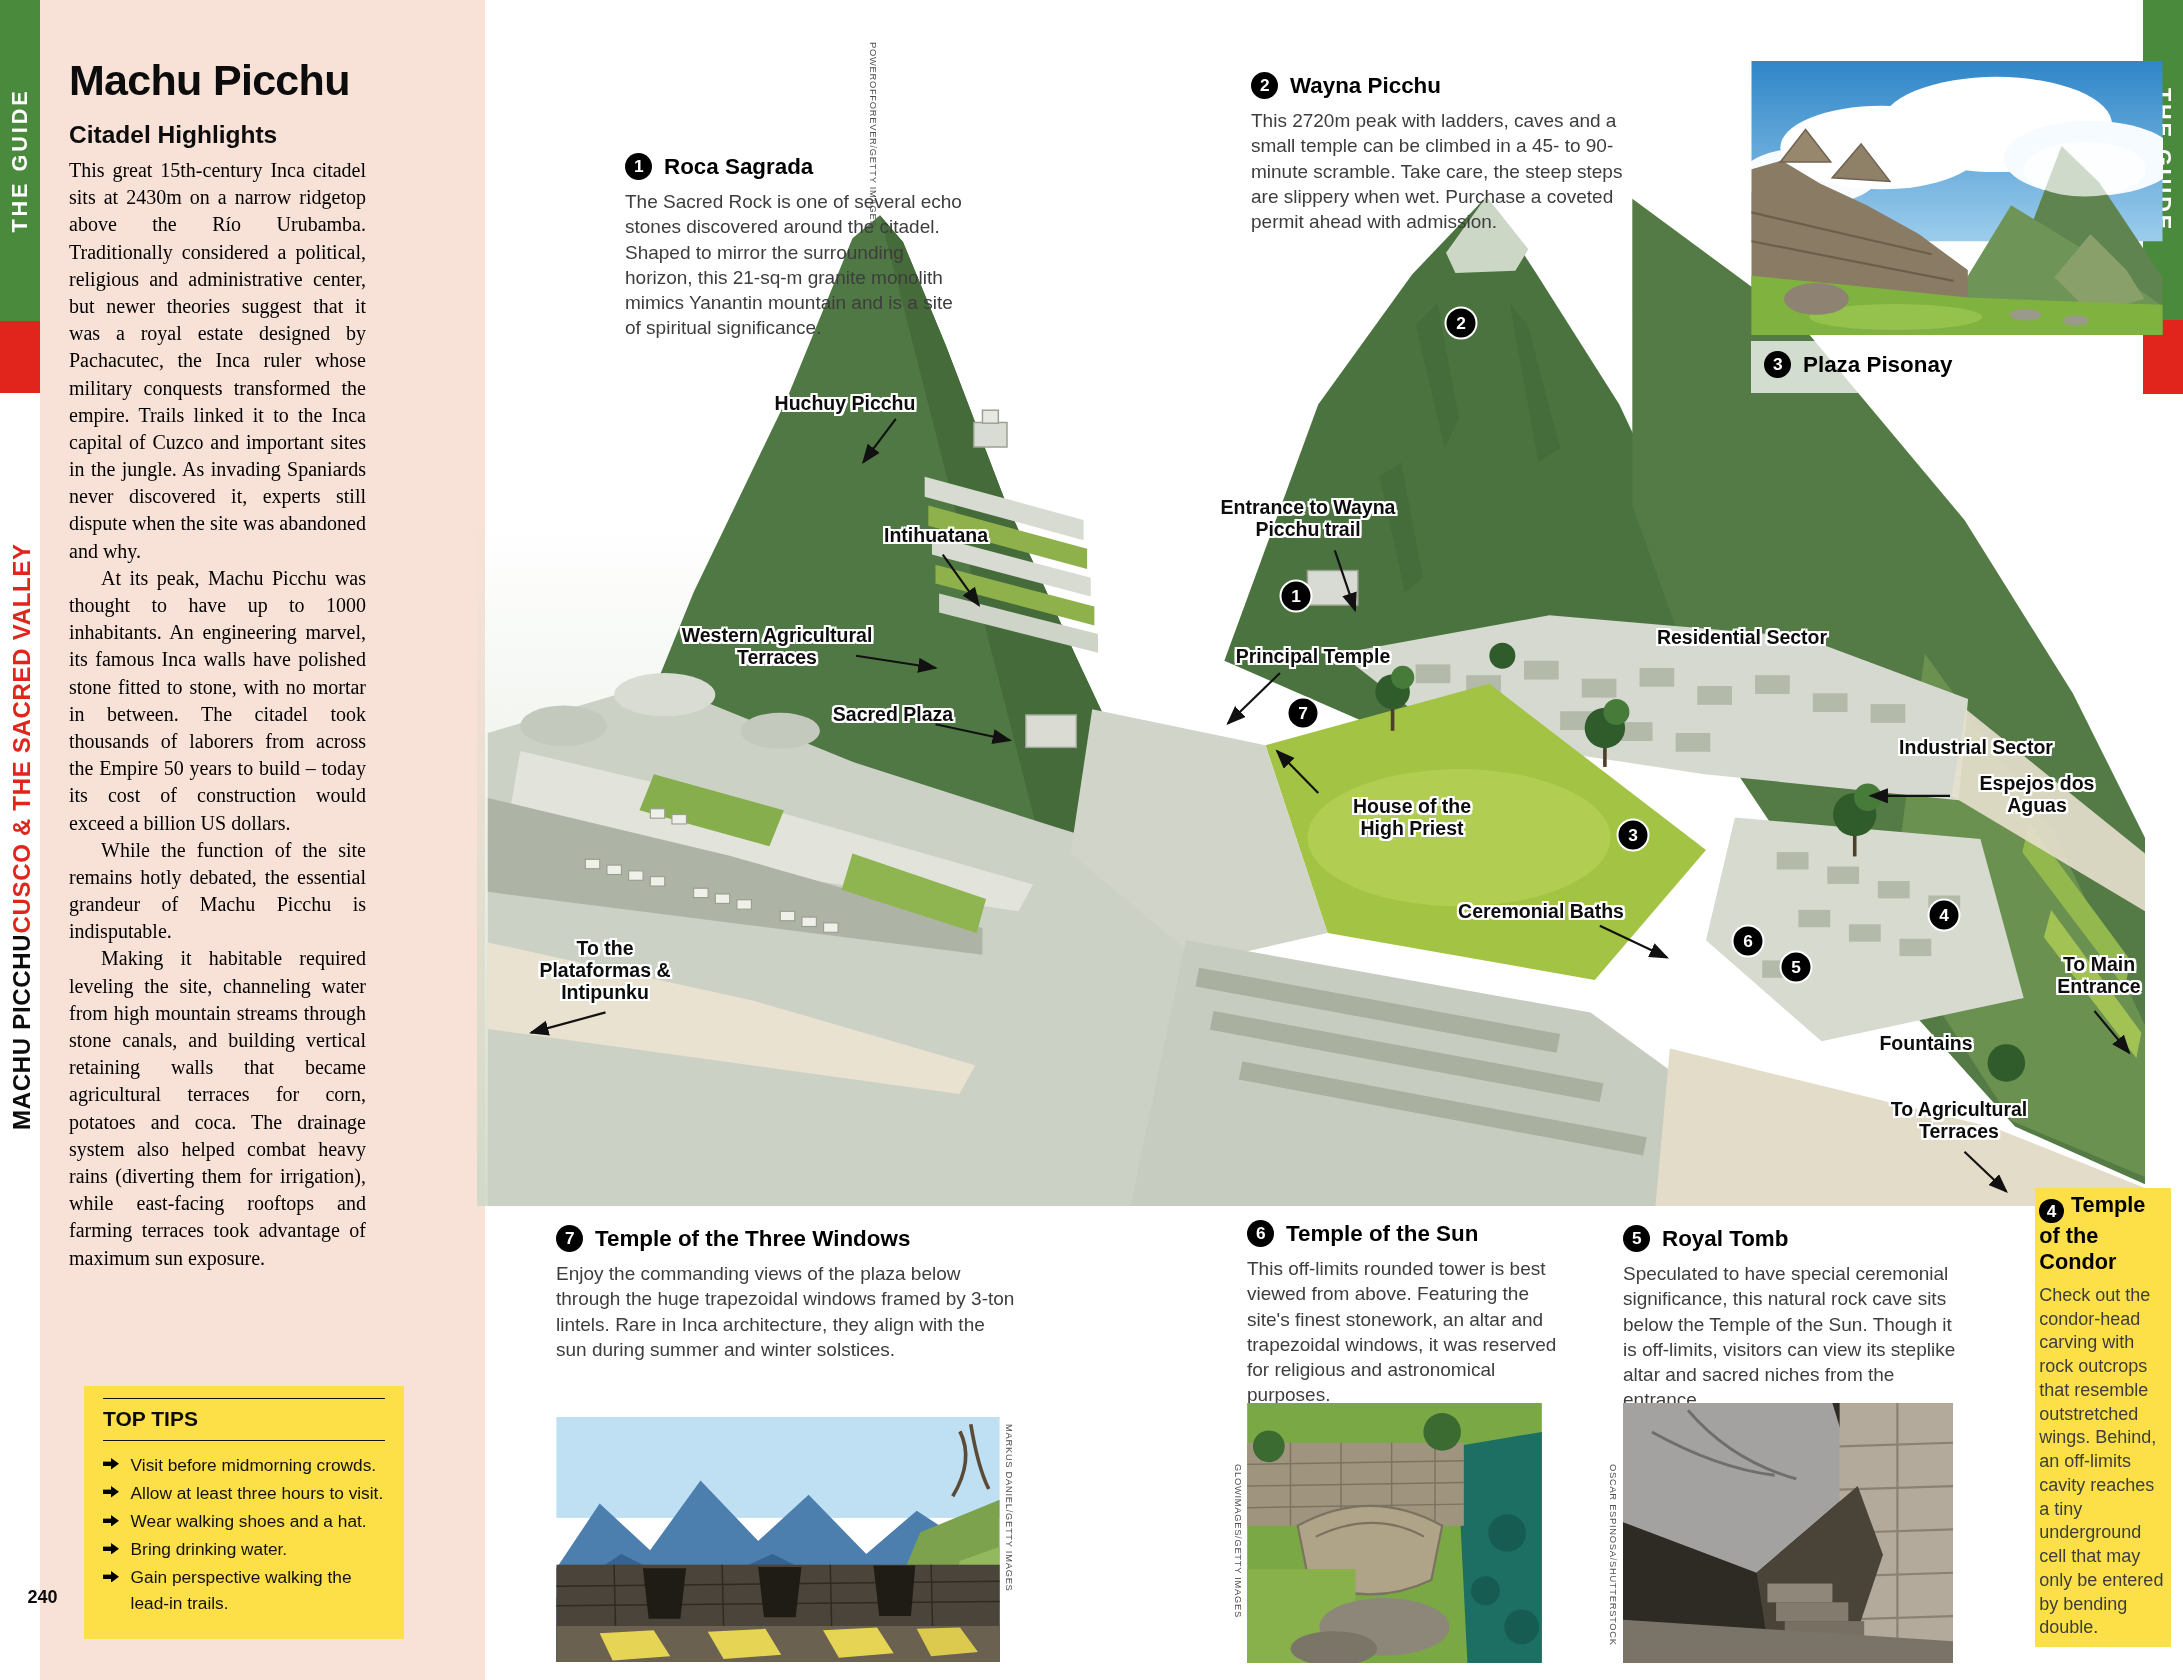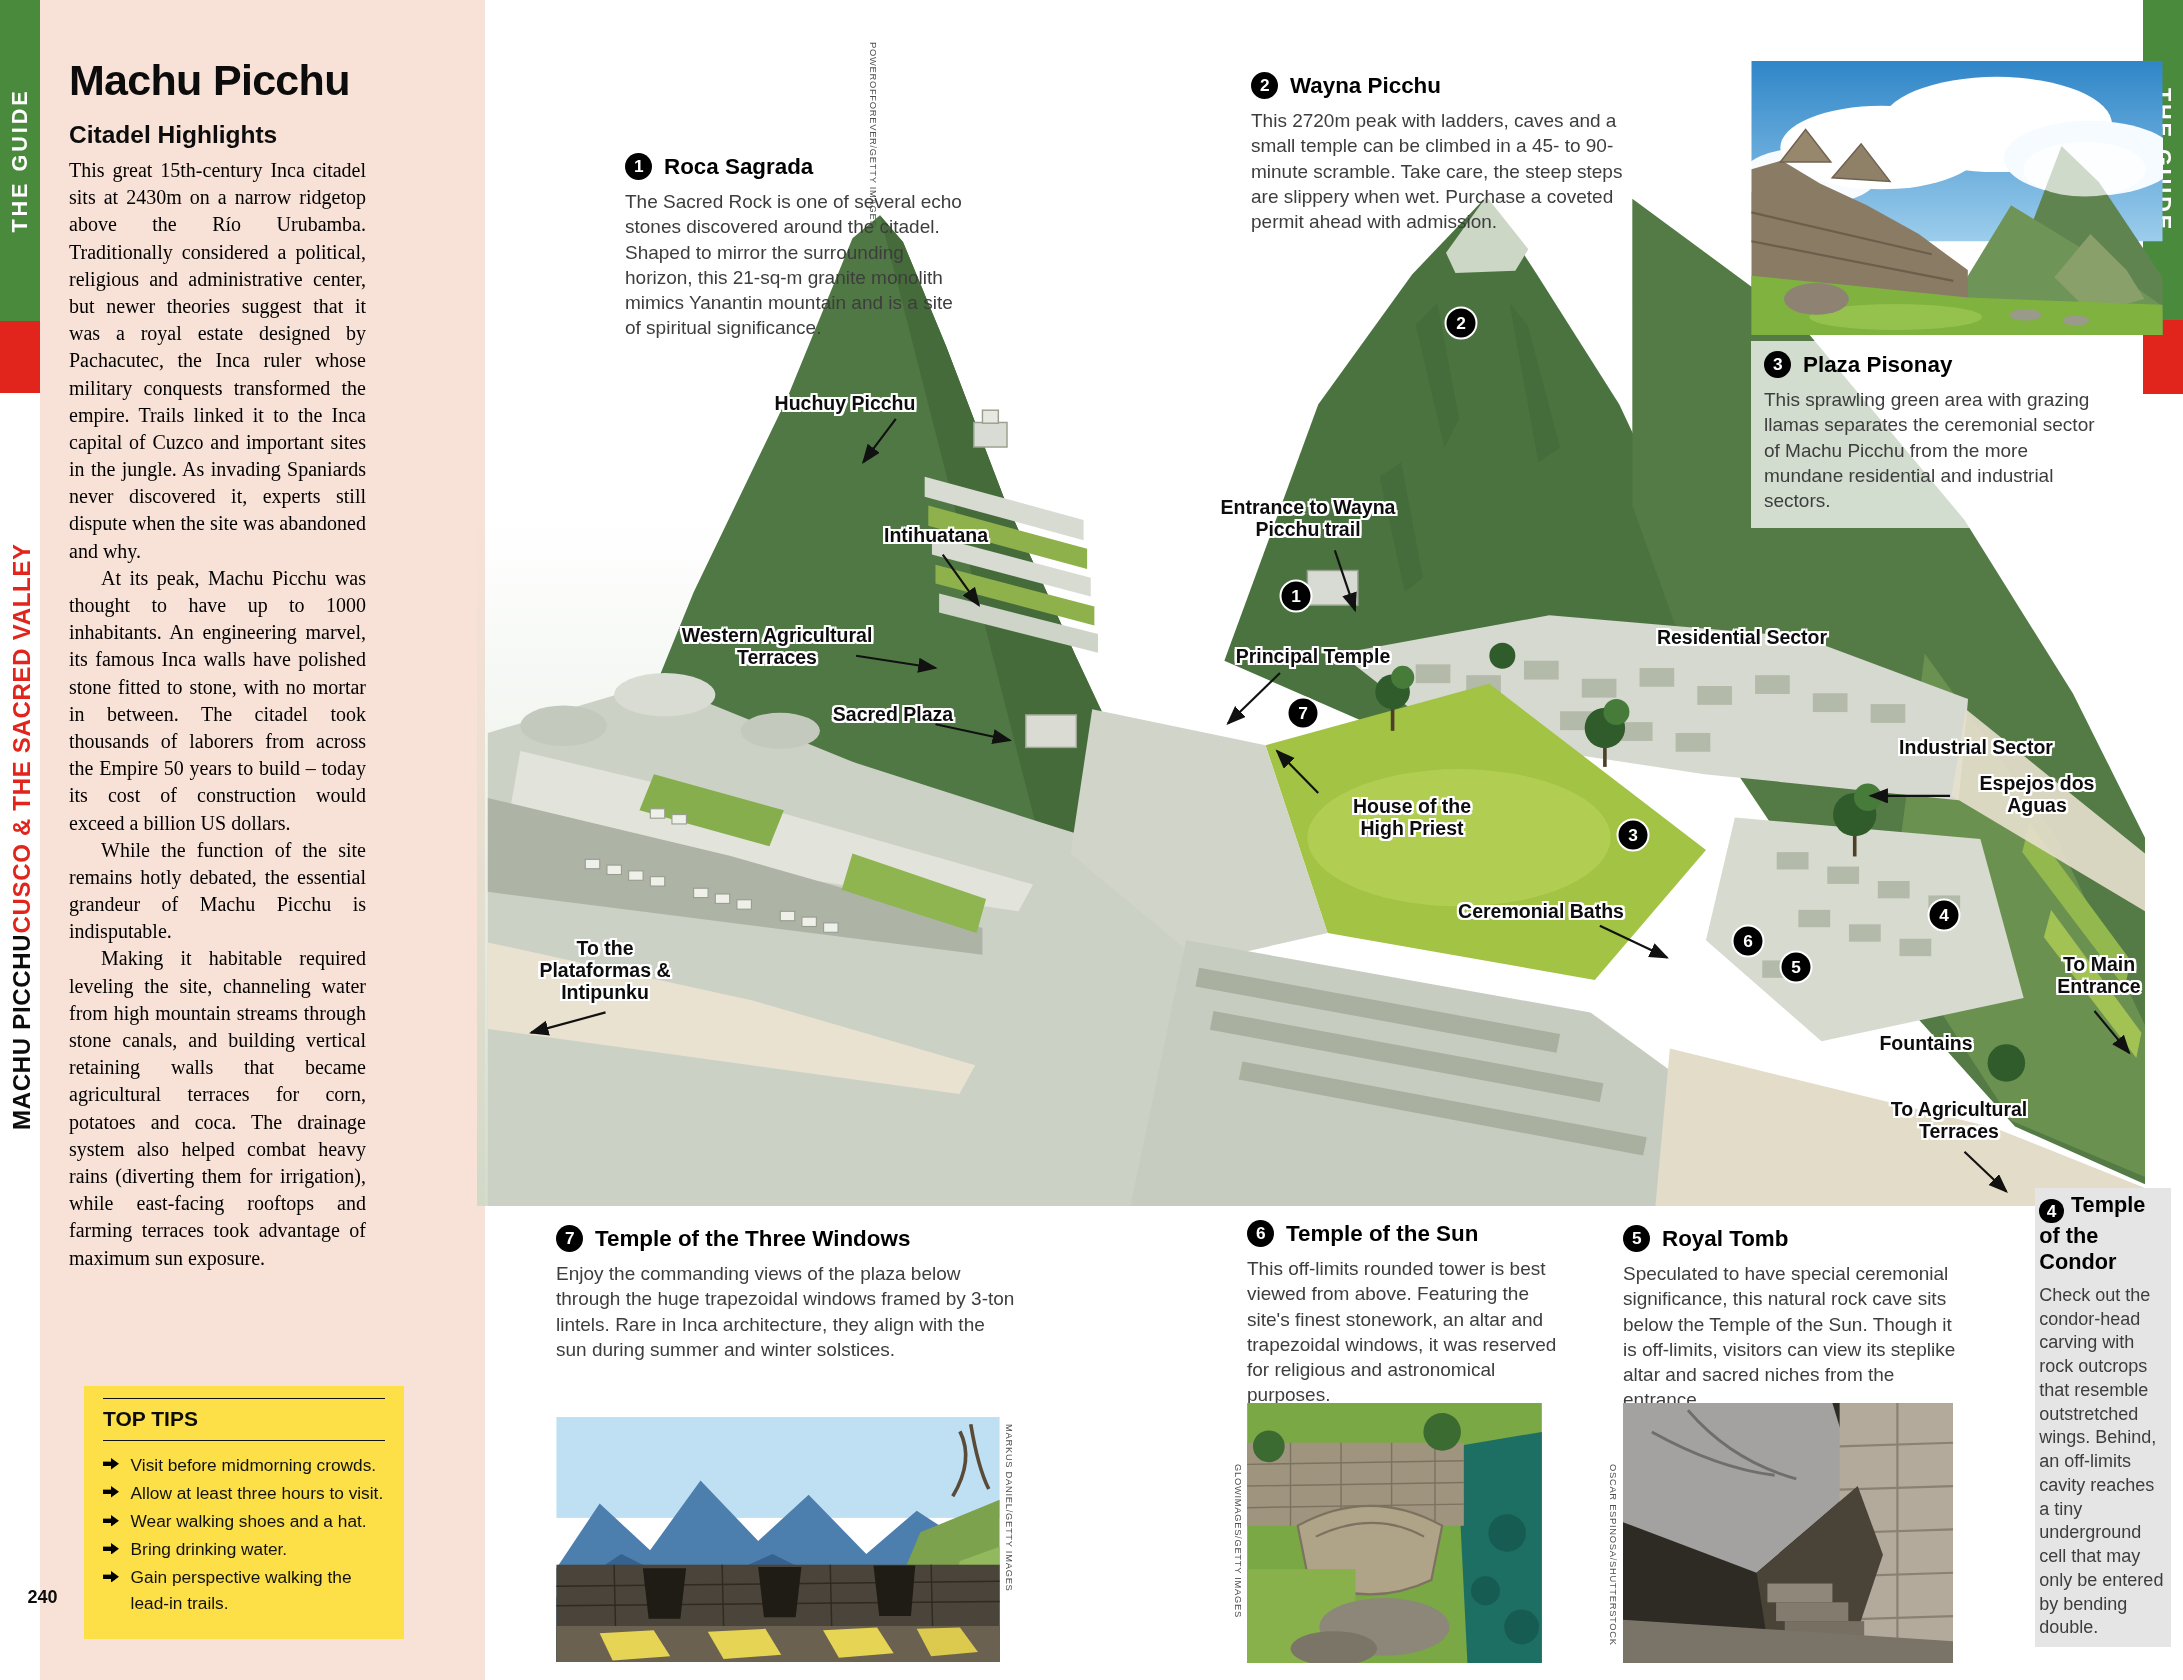--- a/index.html
+++ b/index.html
@@ -252,21 +252,20 @@
       <span>Wayna Picchu</span>
     </div>
     <div class="callout-body">This 2720m peak with ladders, caves and a small temple can be climbed in a 45- to 90-minute scramble. Take care, the steep steps are slippery when wet. Purchase a coveted permit ahead with admission.</div>
   </div>
 
   <div class="callout panel" style="left:1751px;top:341px;width:339px;padding:10px 13px 14.4px 13px;">
     <div class="callout-title">
       <span class="badge">3</span>
       <span>Plaza Pisonay</span>
     </div>
-    <div class="callout-body">This sprawling green area with grazing llamas separates the ceremonial sector of Machu Picchu from the more mundane residential and industrial sectors.</div>
   </div>
 
   <div class="callout" style="left:556px;top:1225px;width:462px;">
     <div class="callout-title">
       <span class="badge">7</span>
       <span>Temple of the Three Windows</span>
     </div>
     <div class="callout-body">Enjoy the commanding views of the plaza below through the huge trapezoidal windows framed by 3-ton lintels. Rare in Inca architecture, they align with the sun during summer and winter solstices.</div>
   </div>
 
@@ -279,21 +278,21 @@
   </div>
 
   <div class="callout" style="left:1623px;top:1225px;width:339px;">
     <div class="callout-title">
       <span class="badge">5</span>
       <span>Royal Tomb</span>
     </div>
     <div class="callout-body">Speculated to have special ceremonial significance, this natural rock cave sits below the Temple of the Sun. Though it is off-limits, visitors can view its steplike altar and sacred niches from the entrance.</div>
   </div>
 
-  <div class="callout" style="left:2035px;top:1188px;width:129px;background:#e5e5e5;padding:4.3px 2.9px 7.2px 4.3px;">
+  <div class="callout" style="left:2035px;top:1188px;width:129px;background:#fde047;padding:4.3px 2.9px 7.2px 4.3px;">
     <div class="callout-title" style="display:block;font-size:21.7px;line-height:1.2;">
       <span class="badge" style="width:24.5px;height:24.5px;margin-right:7.2px;vertical-align:-4.3px;">4</span><span>Temple of the Condor</span>
     </div>
     <div class="callout-body" style="font-size:18px;line-height:1.32;">Check out the condor-head carving with rock outcrops that resemble outstretched wings. Behind, an off-limits cavity reaches a tiny underground cell that may only be entered by bending double.</div>
   </div>
 
   <div class="map-label" style="left:845px;top:404px;">Huchuy Picchu</div>
   <div class="map-label" style="left:936px;top:536px;">Intihuatana</div>
   <div class="map-label" style="left:777px;top:647px;">Western Agricultural
 Terraces</div>

